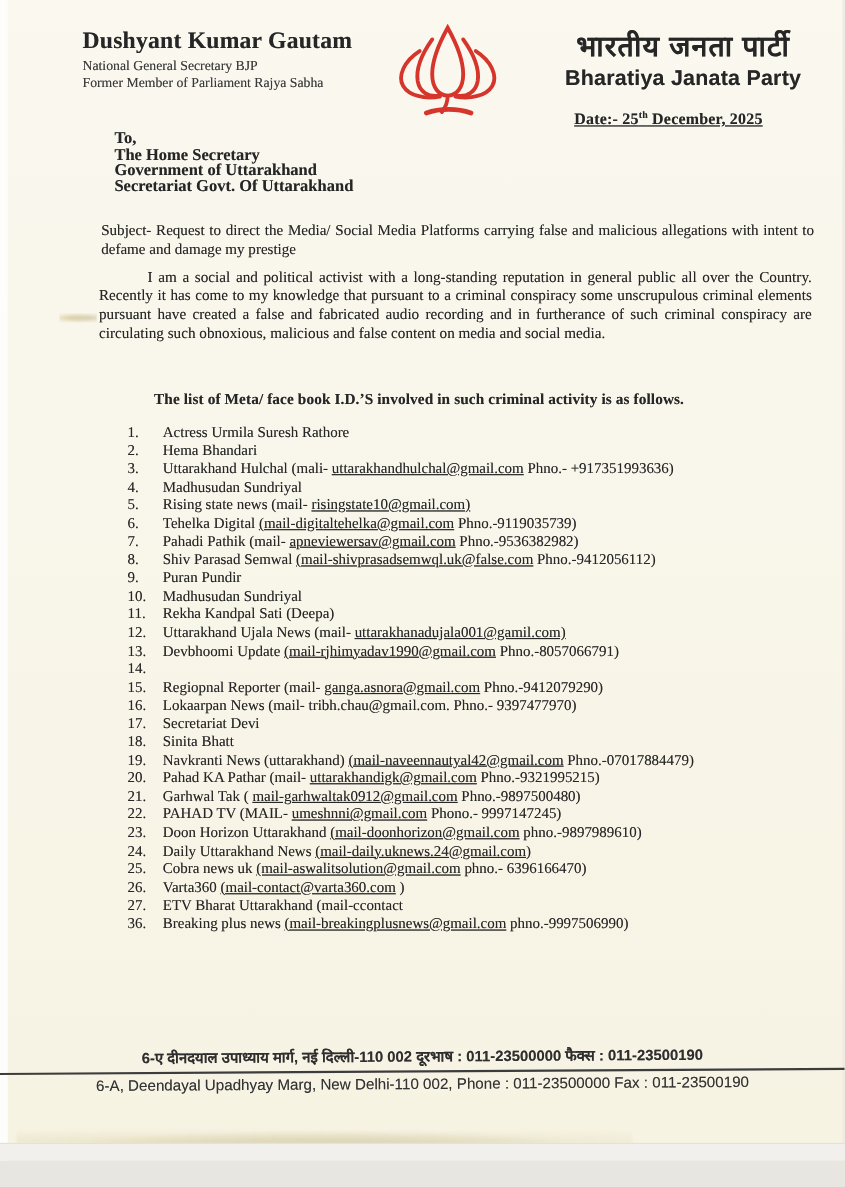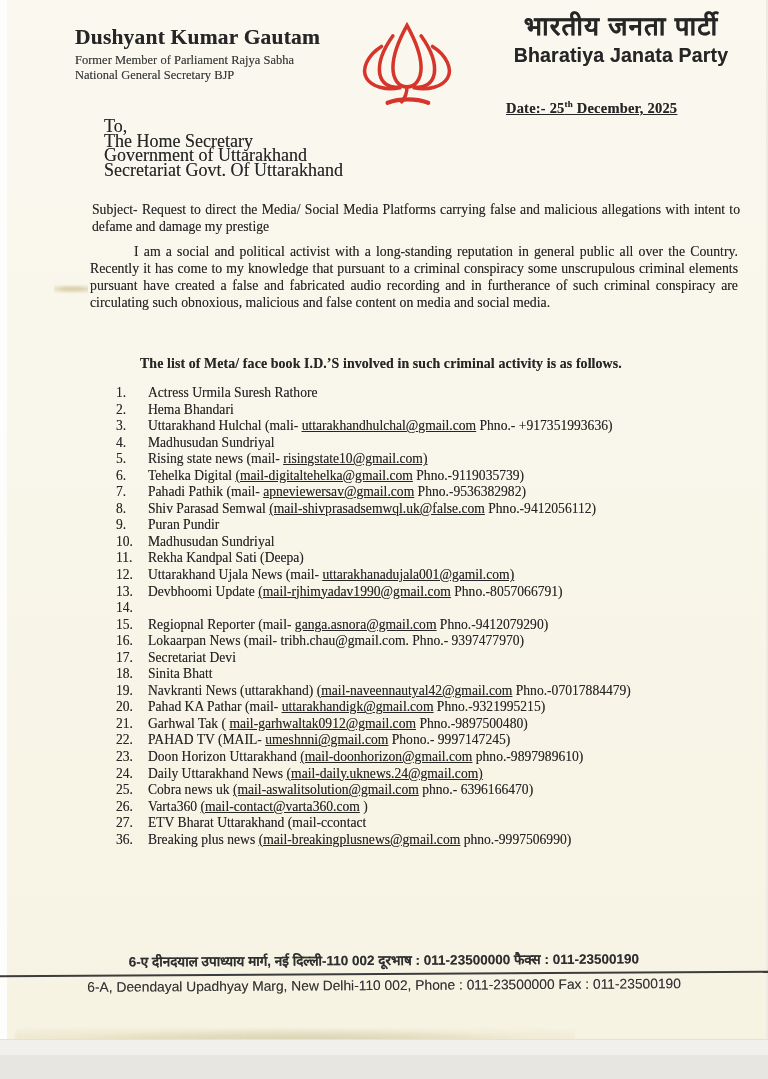--- a/index.html
+++ b/index.html
@@ -12,28 +12,28 @@
   }
   .edge-left{position:absolute;left:0;top:0;width:7px;height:100%;background:#fdfdfc;}
   .edge-bottom{position:absolute;left:0;bottom:0;width:100%;height:15px;background:#f1f0ed;border-top:1px solid #e3e1db;}
   .edge-right{position:absolute;right:0;top:0;width:2px;height:100%;background:#eceae3;}
 
   
   .sender{position:absolute;left:75px;top:26px;line-height:1.05;}
   .sender-name{font-size:21.5px;font-weight:bold;letter-spacing:.2px;margin-bottom:4px;}
   .sender-line{font-size:12.5px;line-height:15px;color:#3a3a3a;}
   .logo{position:absolute;left:352px;top:20px;width:110px;height:88px;}
-  .party{position:absolute;right:26px;top:12px;width:242px;text-align:center;font-family:"Liberation Sans",sans-serif;}
+  .party{position:absolute;right:26px;top:28px;width:242px;text-align:center;font-family:"Liberation Sans",sans-serif;}
   .party-hi{font-size:26px;font-weight:bold;letter-spacing:1px;line-height:1.1;}
   .party-en{font-size:19.5px;font-weight:bold;letter-spacing:.2px;margin-top:3px;}
-  .date{position:absolute;left:506px;top:99px;font-size:14.5px;font-weight:bold;text-decoration:underline;letter-spacing:.2px;}
+  .date{position:absolute;left:522px;top:99px;font-size:14.5px;font-weight:bold;text-decoration:underline;letter-spacing:.2px;}
   .date sup{font-size:9px;}
 
   
-  .recipient{position:absolute;left:104px;top:119px;font-size:18px;line-height:14.6px;}
+  .recipient{position:absolute;left:104px;top:119px;font-size:15px;line-height:14.6px;font-weight:bold;}
 
   
   .subject{position:absolute;left:92px;top:202px;width:648px;font-size:13.7px;line-height:16.8px;text-align:justify;}
   .paragraph{position:absolute;left:90px;top:243px;width:648px;font-size:13.8px;line-height:17px;text-align:justify;text-indent:44px;}
   .list-heading{position:absolute;left:140px;top:356px;font-size:13.9px;font-weight:bold;letter-spacing:.1px;}
 
   
   .list{position:absolute;left:116px;top:385px;font-size:13.6px;width:620px;}
   .row{display:flex;line-height:16.55px;white-space:nowrap;}
   .num{width:32px;flex:none;}
@@ -58,22 +58,22 @@
 </style>
 </head>
 <body>
 
 <div class="scan">
   <div class="edge-left"></div>
   <div class="edge-right"></div>
 
   <div class="sender">
     <div class="sender-name">Dushyant Kumar Gautam</div>
+    <div class="sender-line">National General Secretary BJP</div>
     <div class="sender-line">Former Member of Parliament Rajya Sabha</div>
-    <div class="sender-line">National General Secretary BJP</div>
   </div>
 
   <div class="logo">
     <svg viewBox="0 0 120 100" width="110" height="88" fill="none" stroke="#d6352b" stroke-width="4" stroke-linecap="round">
       <path d="M60 6 C50 24 44 40 44 54 C44 68 51 76 60 76 C69 76 76 68 76 54 C76 40 70 24 60 6 Z"></path>
       <path d="M44 18 C34 32 27 48 29 61 C31 72 40 78 51 76"></path>
       <path d="M76 18 C86 32 93 48 91 61 C89 72 80 78 69 76"></path>
       <path d="M31 30 C15 40 8 56 14 66 C20 76 36 80 52 77"></path>
       <path d="M89 30 C105 40 112 56 106 66 C100 76 84 80 68 77"></path>
       <path d="M60 76 C60 82 58 88 54 93"></path>

